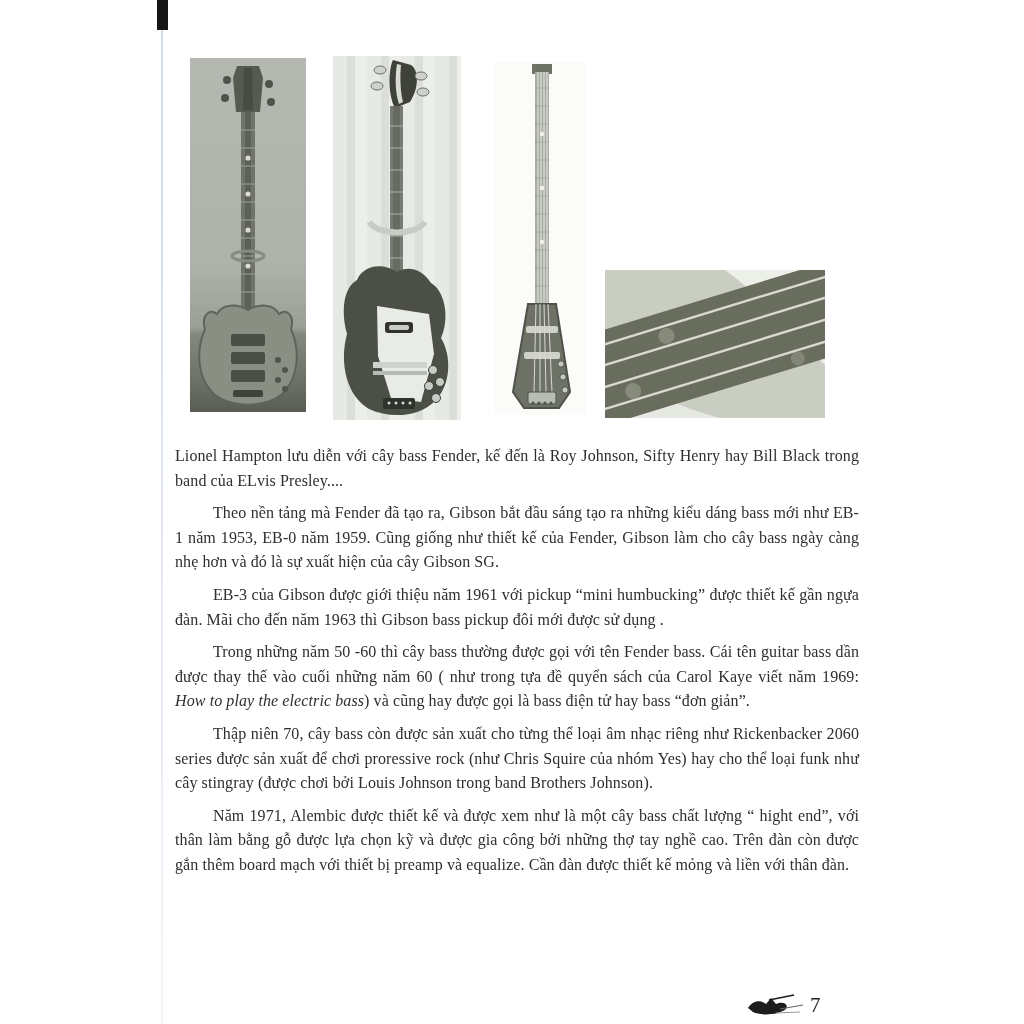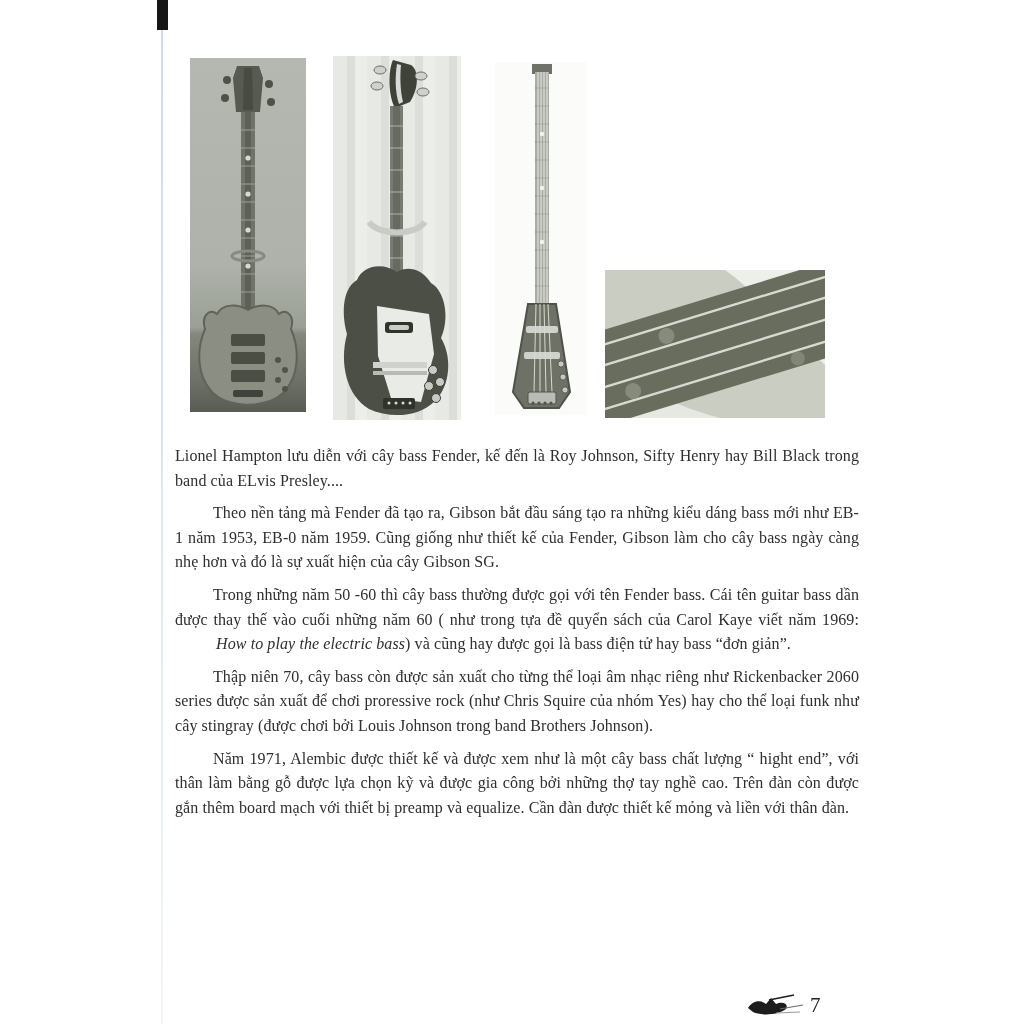--- a/index.html
+++ b/index.html
@@ -18,21 +18,21 @@
   .photo-2 { left:333px; top:56px;  width:128px; height:364px;
     background:repeating-linear-gradient(90deg,#e6e9e4 0 14px,#dcdfd9 14px 22px,#eceeea 22px 34px); }
   .photo-3 { left:495px; top:62px;  width:92px;  height:353px; background:#fbfcfa; }
   .photo-4 { left:605px; top:270px; width:220px; height:148px; background:#c9cdc2; }
 
   main.text-block { position:absolute; left:175px; top:444px; width:684px;
     font-size:16px; line-height:24.6px; color:#2e2e2e; text-align:justify;
     letter-spacing:.1px; }
   main.text-block p { margin:0 0 8px 0; text-indent:38px; }
   main.text-block p.noindent { text-indent:0; }
-  main.text-block i { font-style:italic;margin-left:41px; }
+  main.text-block i { font-style:italic; }
 
   footer.page-footer { position:absolute; left:742px; top:990px; width:110px; height:30px;
     display:flex; align-items:center; }
   .ornament { width:62px; height:26px; margin-right:6px; }
   .page-number { font-size:21px; color:#222; }
 </style>
 </head>
 <body>
 
 <div class="page-edge"></div>
@@ -191,20 +191,21 @@
       <circle cx="66" cy="52" r="8" fill="#8d9181" opacity="0.85"></circle>
       <circle cx="18" cy="95" r="8" fill="#8d9181" opacity="0.85"></circle>
       <circle cx="185" cy="112" r="7" fill="#8d9181" opacity="0.7"></circle>
     </g>
   </svg>
 </figure>
 
 <main class="text-block">
   <p class="noindent"><span>Lionel Hampton lưu diễn với cây bass Fender, kế đến là Roy Johnson, Sifty Henry hay Bill Black trong band của  ELvis Presley....</span></p>
   <p><span>Theo nền tảng mà Fender đã tạo ra, Gibson bắt đầu sáng tạo ra những kiểu dáng bass mới như EB-1 năm 1953, EB-0 năm 1959. Cũng giống như thiết kế của Fender, Gibson làm cho cây bass ngày càng nhẹ hơn và đó là sự xuất hiện của cây Gibson SG.</span></p>
+  <p><span>EB-3 của Gibson được giới thiệu năm 1961 với pickup “mini humbucking” được thiết kế gần ngựa đàn. Mãi cho đến năm 1963 thì  Gibson bass pickup đôi mới được sử dụng .</span></p>
   <p><span>Trong những năm 50 -60 thì cây bass thường được gọi với tên Fender bass. Cái tên guitar bass dần được thay thế vào cuối những năm 60 ( như trong tựa đề quyển sách của Carol Kaye viết năm 1969: </span><i>How to play the electric bass</i><span>) và cũng hay được gọi là bass điện tử hay bass “đơn giản”.</span></p>
   <p><span>Thập niên 70, cây bass còn được sản xuất cho từng thể loại âm nhạc riêng như Rickenbacker 2060 series được sản xuất để chơi proressive rock (như Chris Squire của nhóm Yes) hay cho thể loại funk như cây stingray (được chơi bởi Louis Johnson trong band Brothers Johnson).</span></p>
   <p><span>Năm 1971, Alembic  được thiết kế và được xem như là một cây bass chất lượng “ hight end”, với thân làm bằng gỗ được lựa chọn kỹ và được gia công bởi những thợ tay nghề cao. Trên đàn còn được gắn thêm board mạch với thiết bị preamp và equalize. Cần đàn được thiết kế mỏng và liền với thân đàn.</span></p>
 </main>
 
 <footer class="page-footer">
   <svg class="ornament" viewBox="0 0 62 26">
     <path d="M6 16 C10 9 18 7 24 12 L29 6 L34 12 C41 9 47 12 44 17 C37 23 19 24 11 20 Z" fill="#1d1d1d"></path>
     <line x1="27" y1="8" x2="52" y2="3" stroke="#1d1d1d" stroke-width="1.4"></line>
     <line x1="38" y1="17" x2="61" y2="13" stroke="#6a6a6a" stroke-width="1.2"></line>

